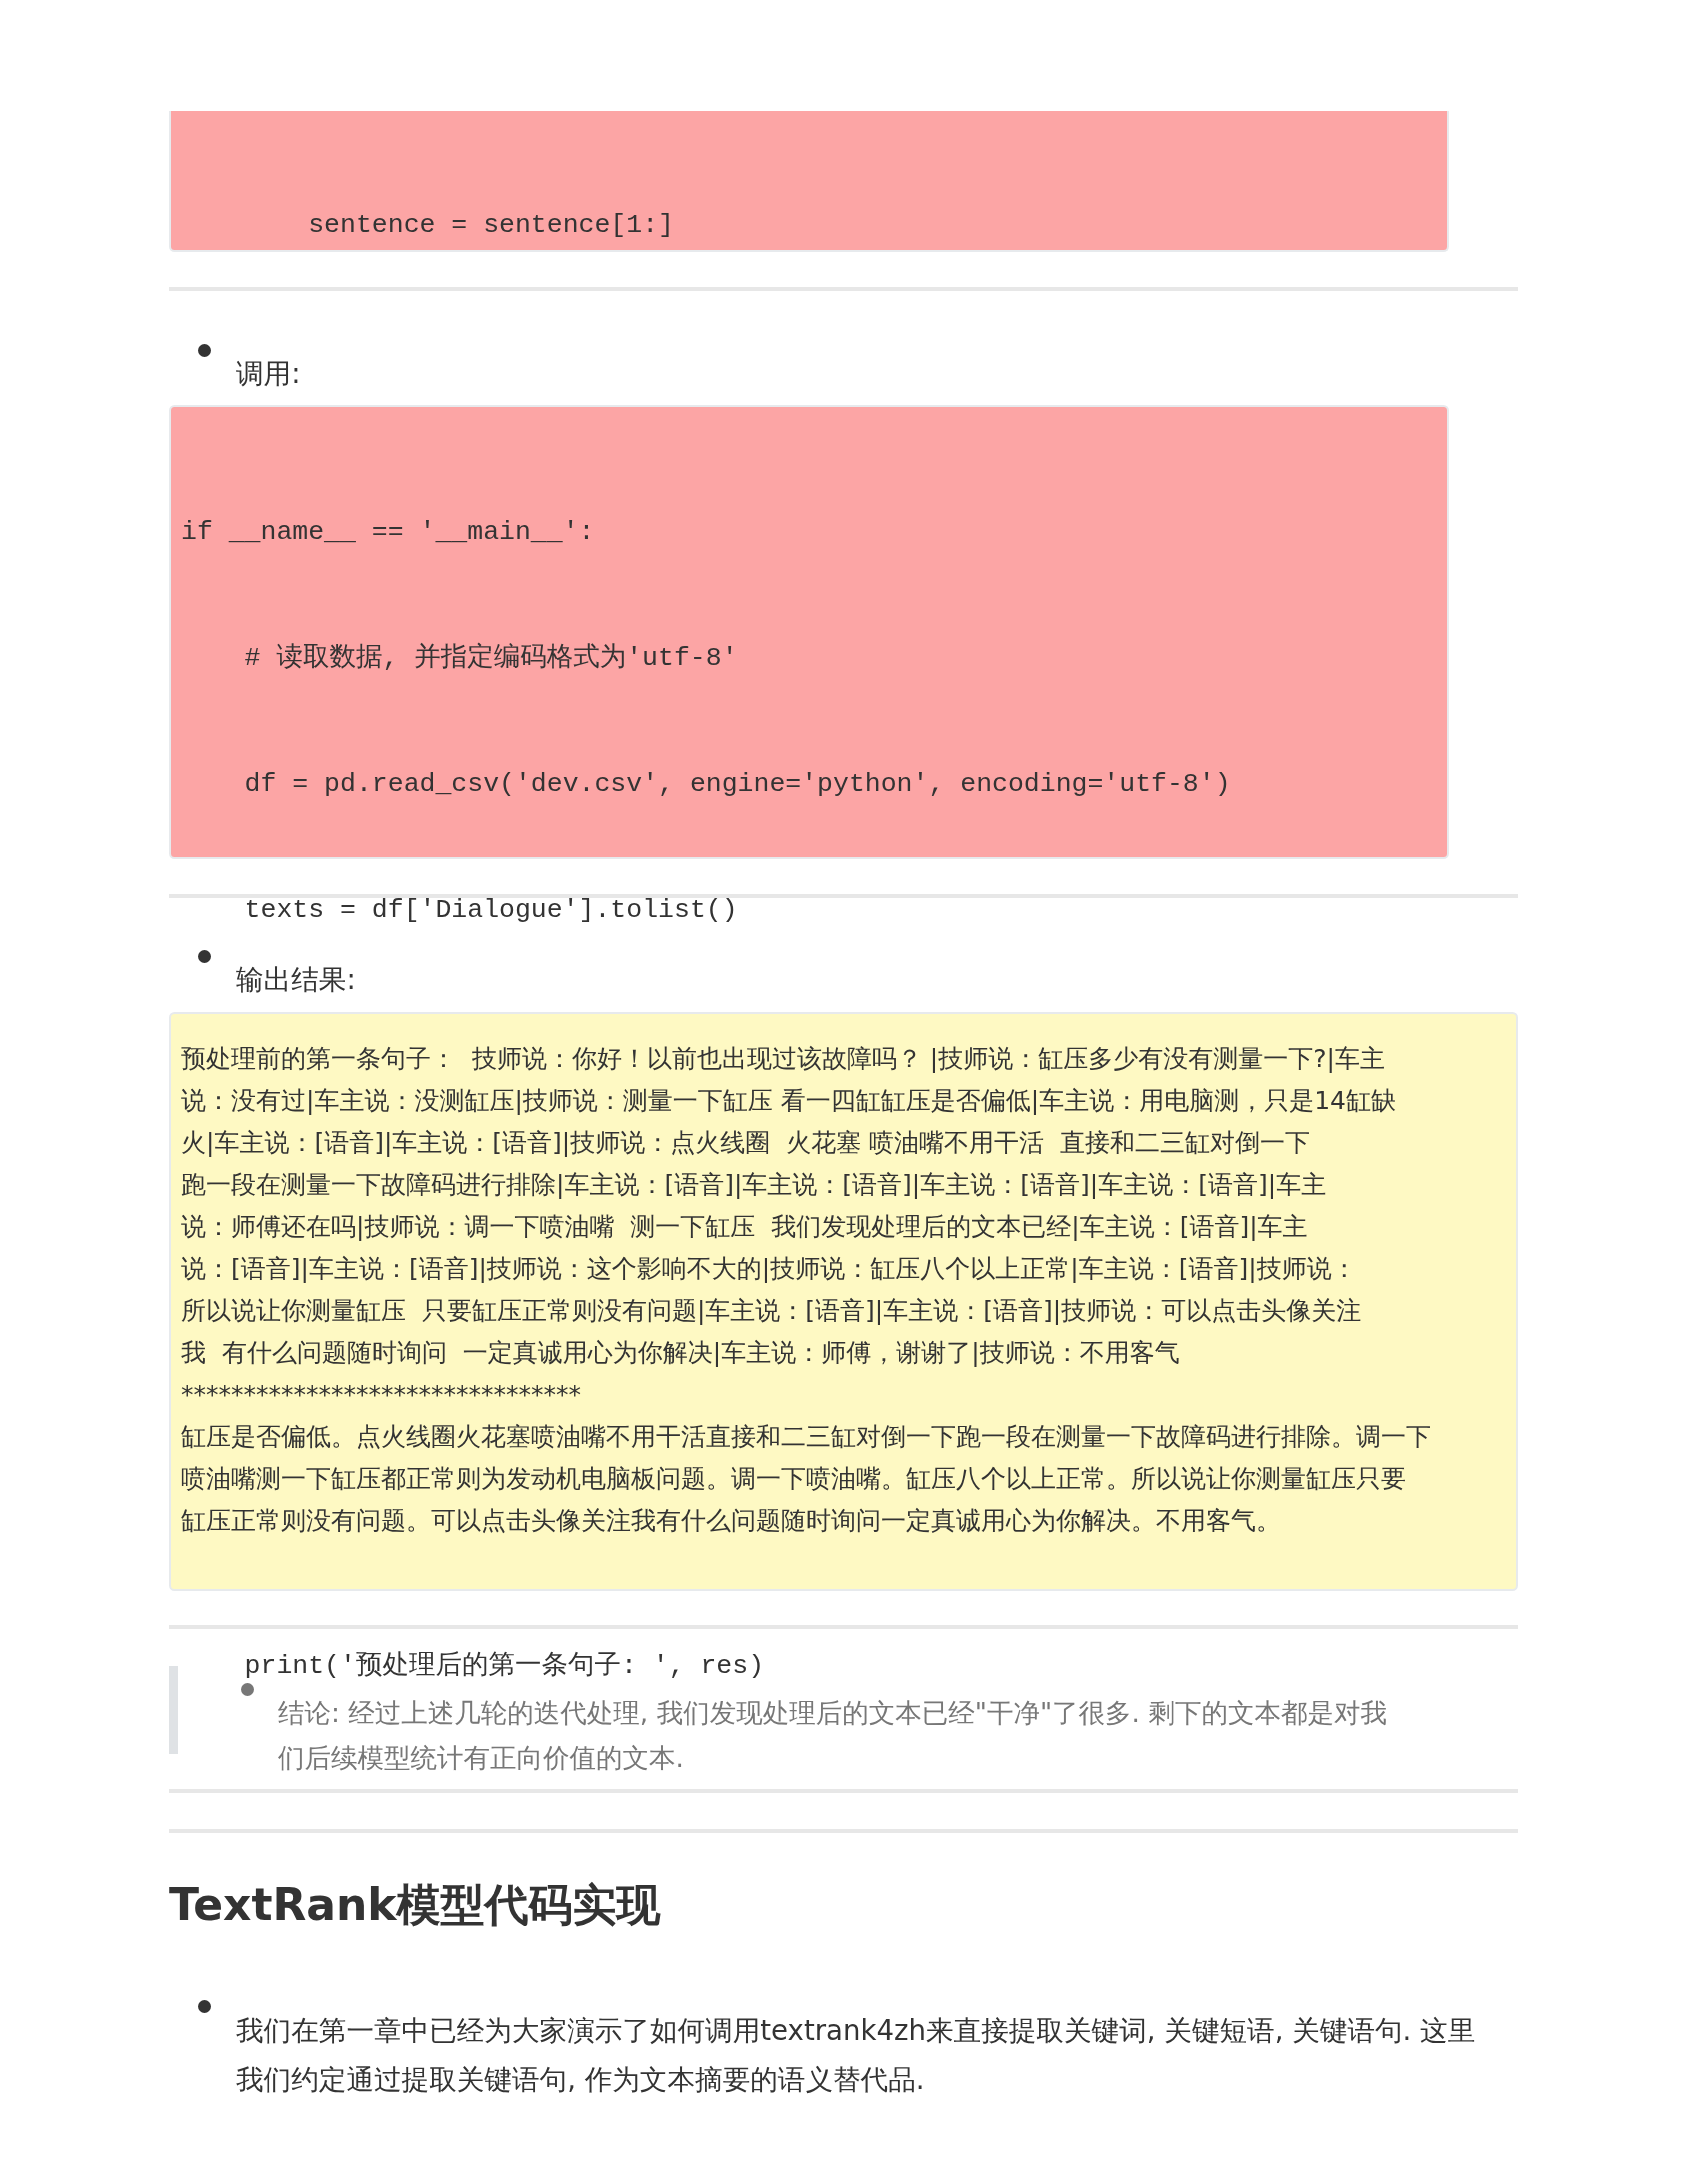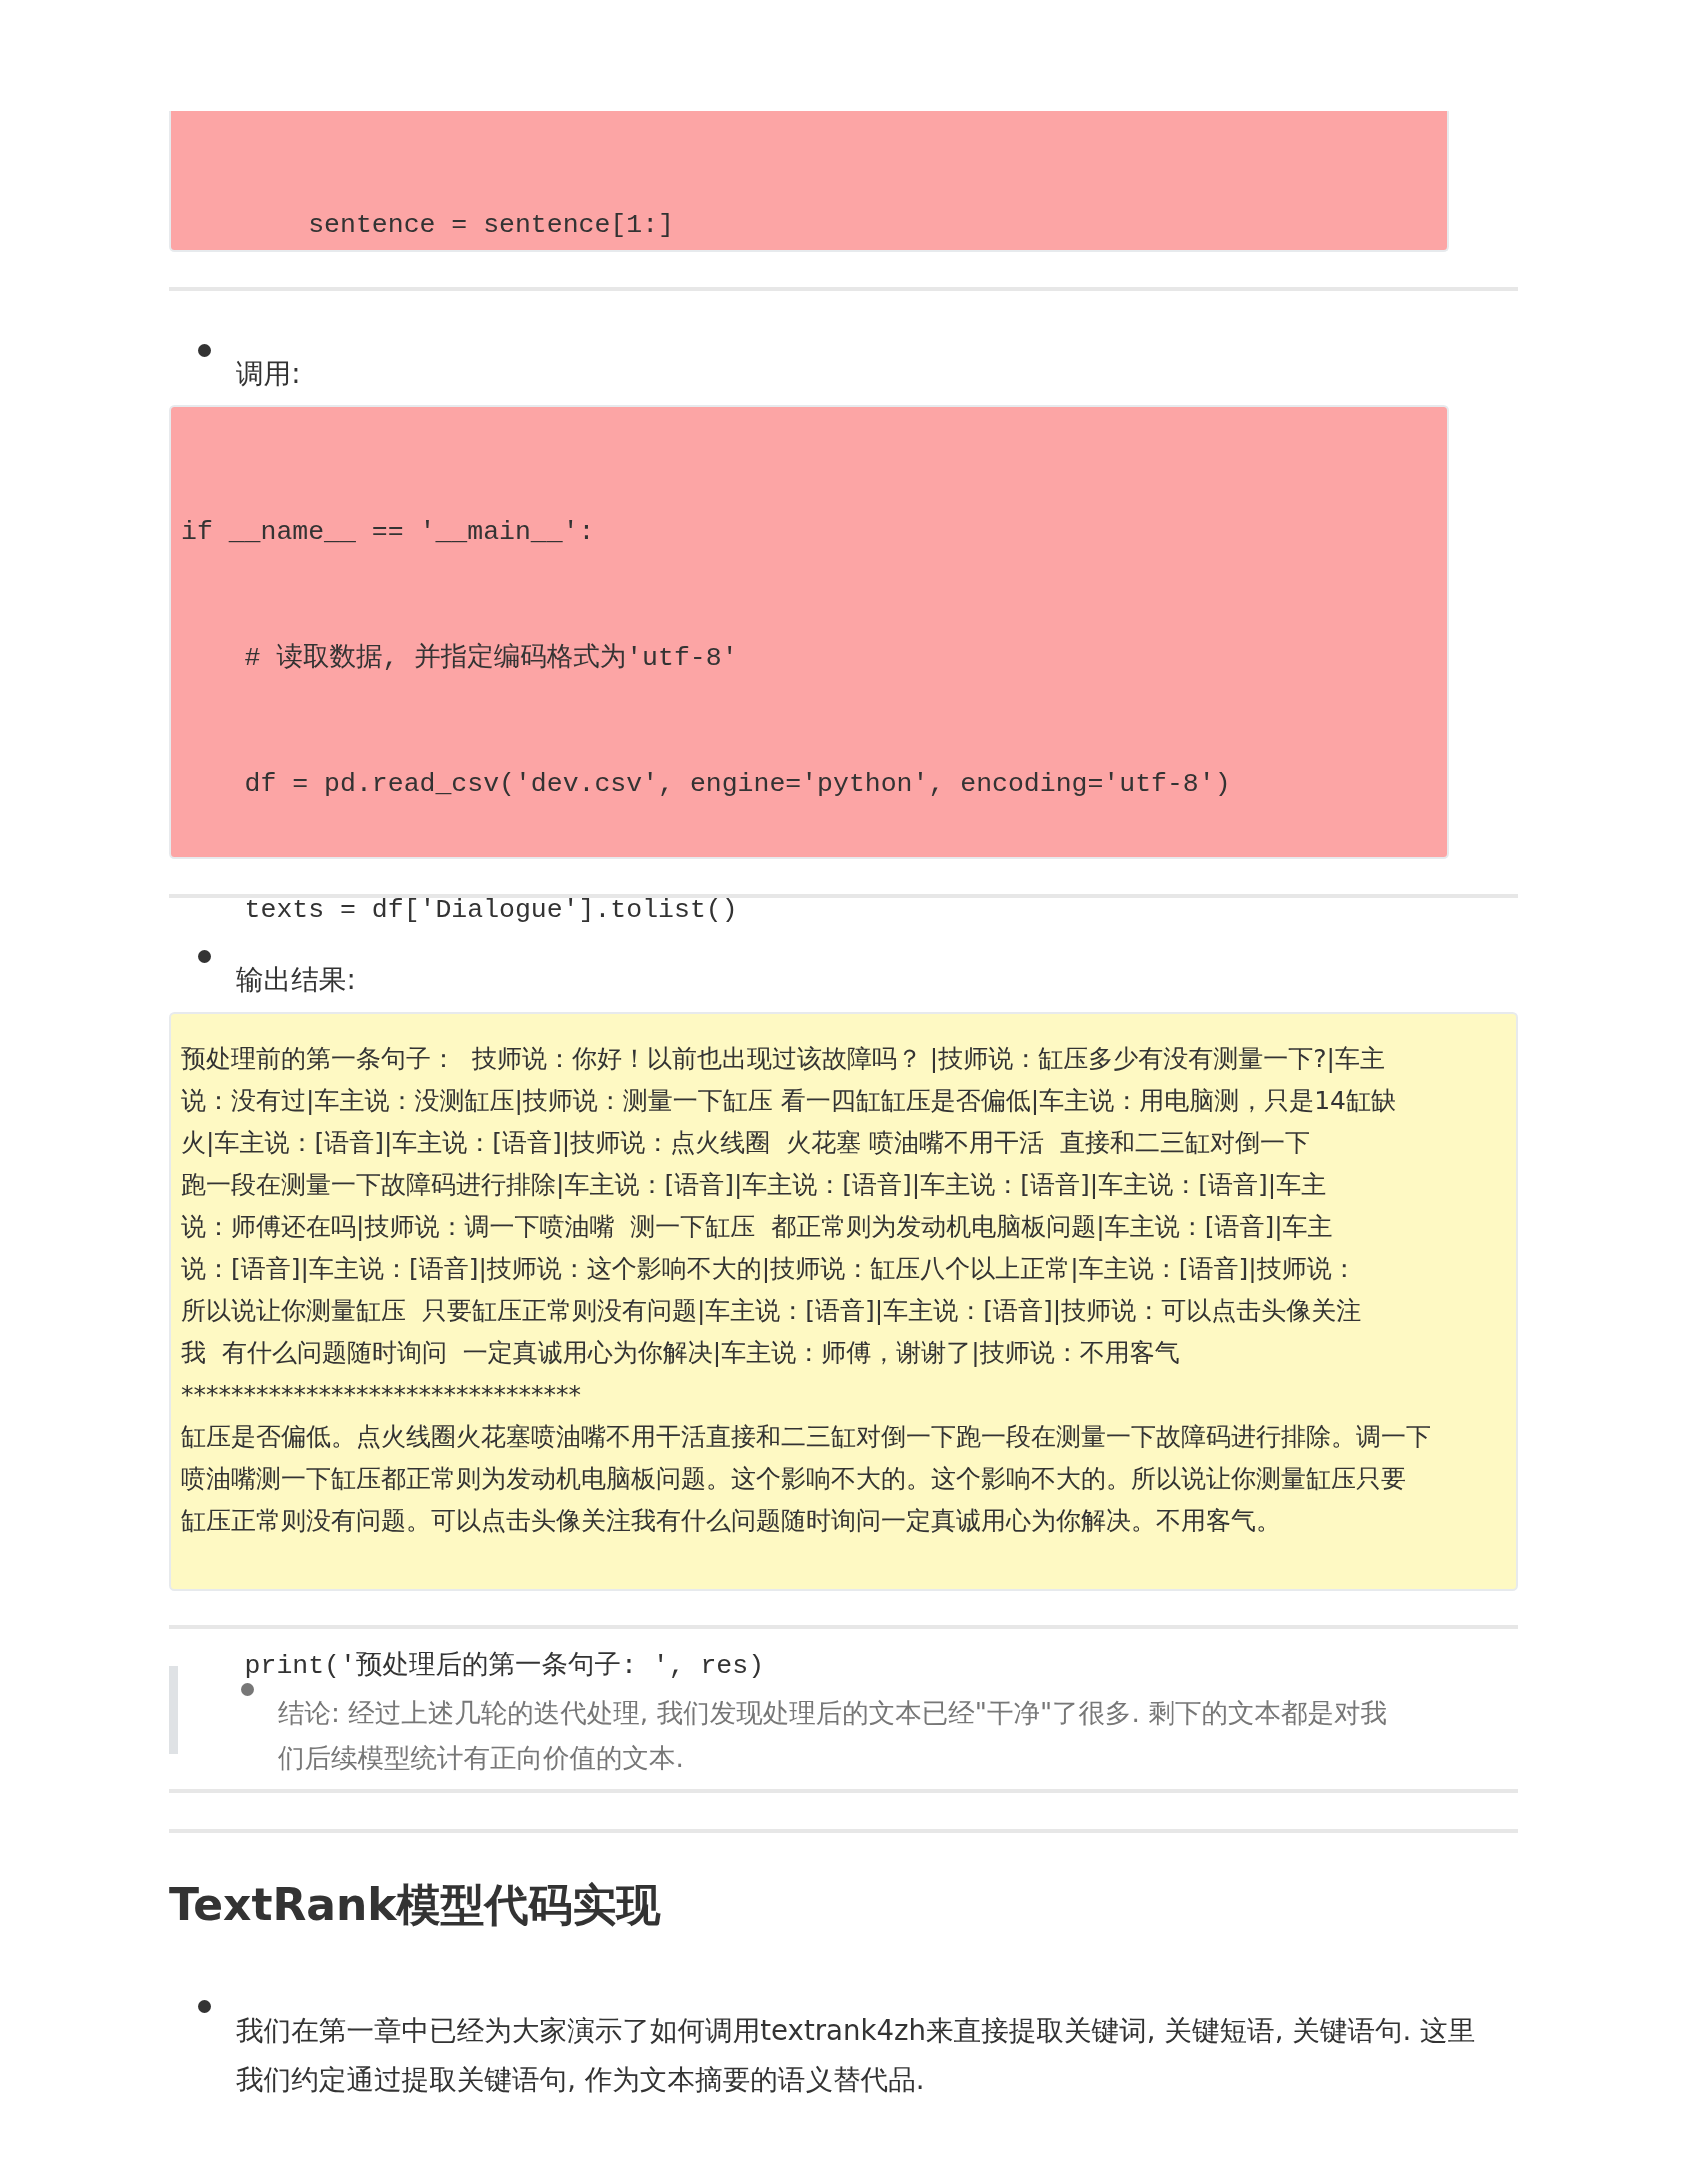--- a/index.html
+++ b/index.html
@@ -72,27 +72,27 @@
   <div class="bullet-item" style="top:933px; height:46px;">
     <span class="bullet-dot" style="top:16.5px;"></span>
     <span class="bullet-text">输出结果:</span>
   </div>
 
   <div class="output" style="top:1012px; height:579px;">
     <span class="ln">预处理前的第一条句子：  技师说：你好！以前也出现过该故障吗？ |技师说：缸压多少有没有测量一下?|车主</span>
     <span class="ln">说：没有过|车主说：没测缸压|技师说：测量一下缸压 看一四缸缸压是否偏低|车主说：用电脑测，只是14缸缺</span>
     <span class="ln">火|车主说：[语音]|车主说：[语音]|技师说：点火线圈  火花塞 喷油嘴不用干活  直接和二三缸对倒一下</span>
     <span class="ln">跑一段在测量一下故障码进行排除|车主说：[语音]|车主说：[语音]|车主说：[语音]|车主说：[语音]|车主</span>
-    <span class="ln">说：师傅还在吗|技师说：调一下喷油嘴  测一下缸压  都正常则为发动机电脑板问题|车主说：[语音]|车主</span>
+    <span class="ln">说：师傅还在吗|技师说：调一下喷油嘴  测一下缸压  我们发现处理后的文本已经|车主说：[语音]|车主</span>
     <span class="ln">说：[语音]|车主说：[语音]|技师说：这个影响不大的|技师说：缸压八个以上正常|车主说：[语音]|技师说：</span>
     <span class="ln">所以说让你测量缸压  只要缸压正常则没有问题|车主说：[语音]|车主说：[语音]|技师说：可以点击头像关注</span>
     <span class="ln">我  有什么问题随时询问  一定真诚用心为你解决|车主说：师傅，谢谢了|技师说：不用客气</span>
     <span class="ln">********************************</span>
     <span class="ln">缸压是否偏低。点火线圈火花塞喷油嘴不用干活直接和二三缸对倒一下跑一段在测量一下故障码进行排除。调一下</span>
-    <span class="ln">喷油嘴测一下缸压都正常则为发动机电脑板问题。这个影响不大的。这个影响不大的。所以说让你测量缸压只要</span>
+    <span class="ln">喷油嘴测一下缸压都正常则为发动机电脑板问题。调一下喷油嘴。缸压八个以上正常。所以说让你测量缸压只要</span>
     <span class="ln">缸压正常则没有问题。可以点击头像关注我有什么问题随时询问一定真诚用心为你解决。不用客气。</span>
   </div>
 
   <div class="hr" style="top:1625px;"></div>
 
   <div style="position:absolute; left:0; top:1666px; width:1349px; height:88px;">
     <div class="quote-bar" style="top:0; height:88px;"></div>
     <div class="bullet-item quote-text" style="top:0; left:0; height:88px; line-height:45px; font-size:26.5px;">
       <span class="bullet-dot quote-dot" style="left:72px; top:17px;"></span>
       <span class="bullet-text" style="left:109px; top:0;">结论: 经过上述几轮的迭代处理, 我们发现处理后的文本已经"干净"了很多. 剩下的文本都是对我</span>

